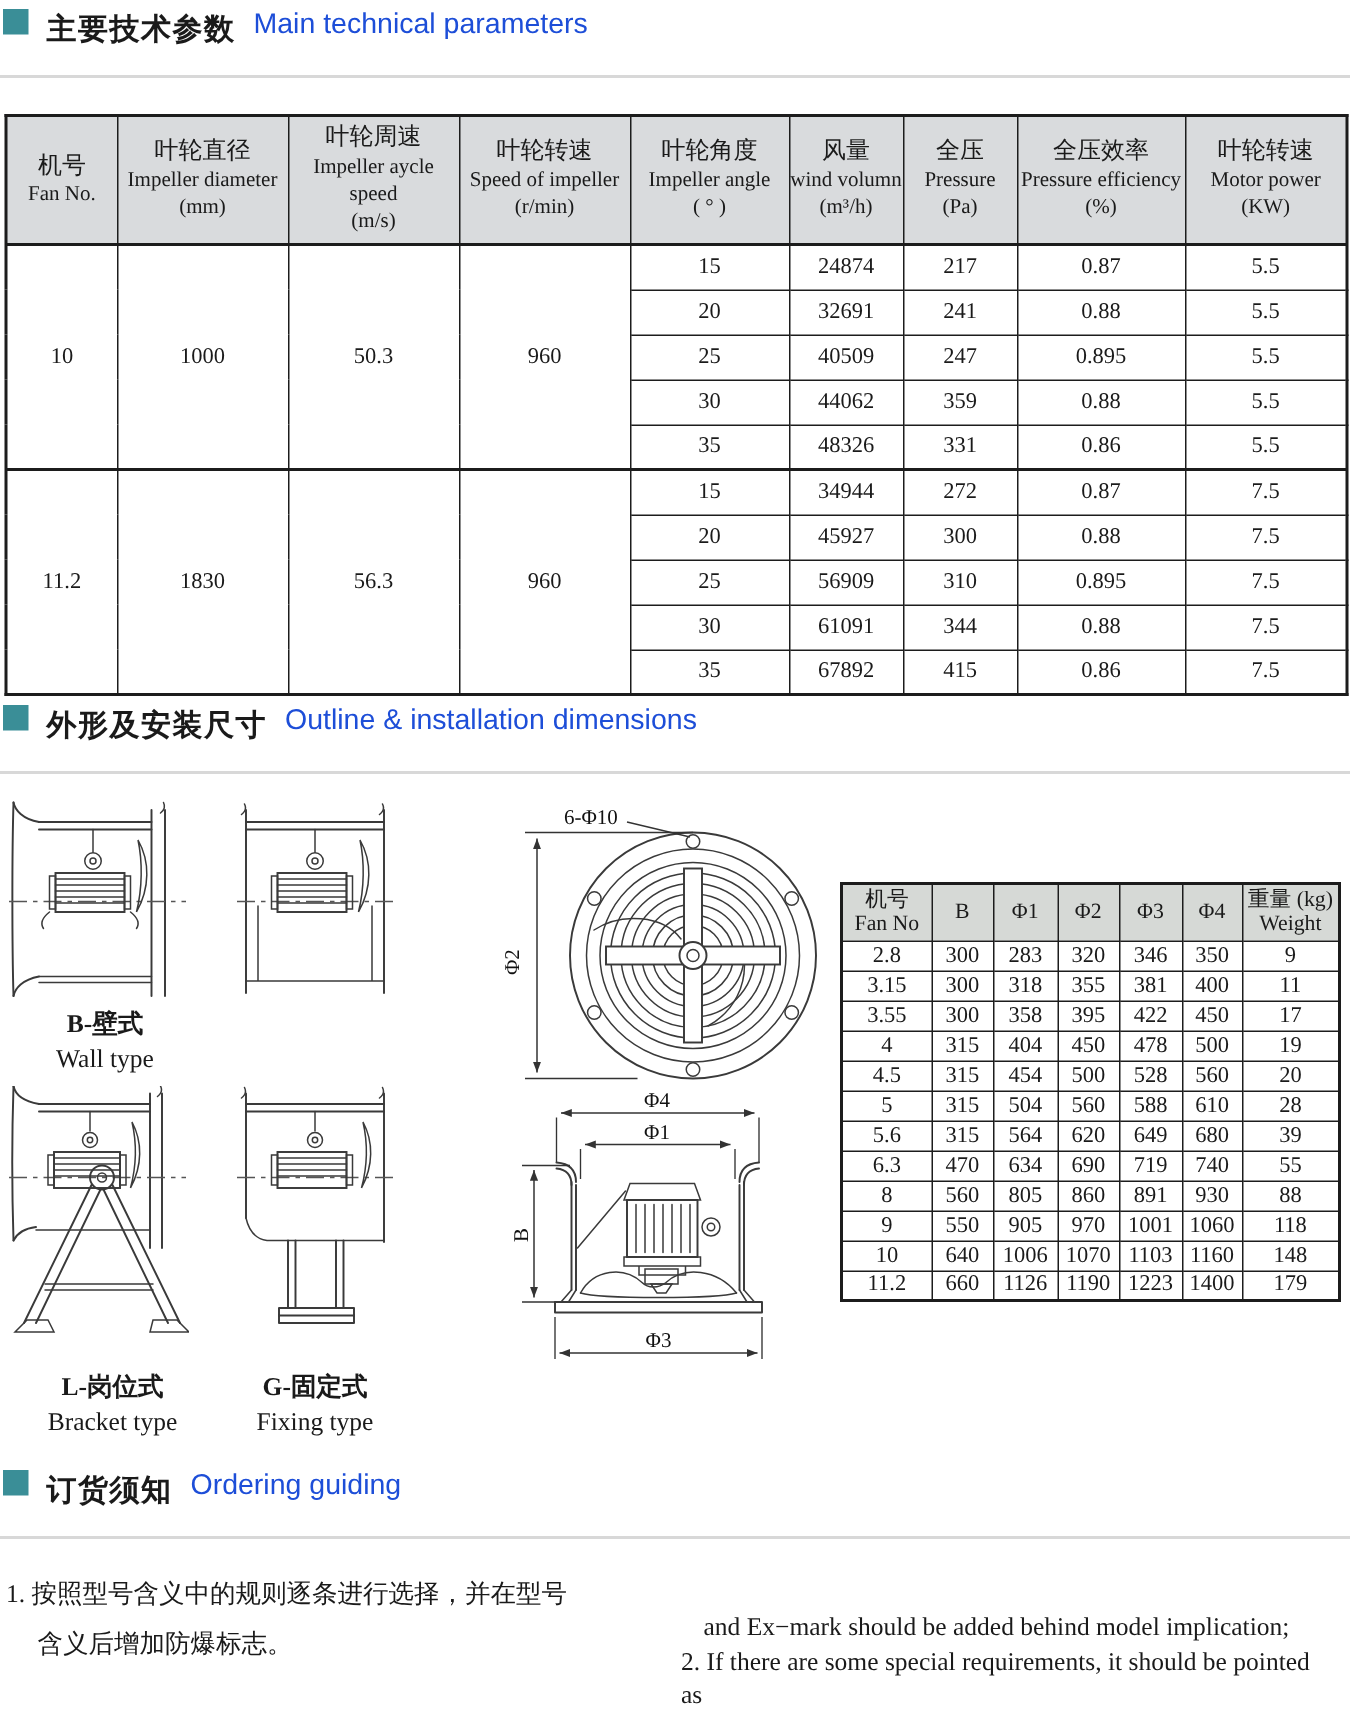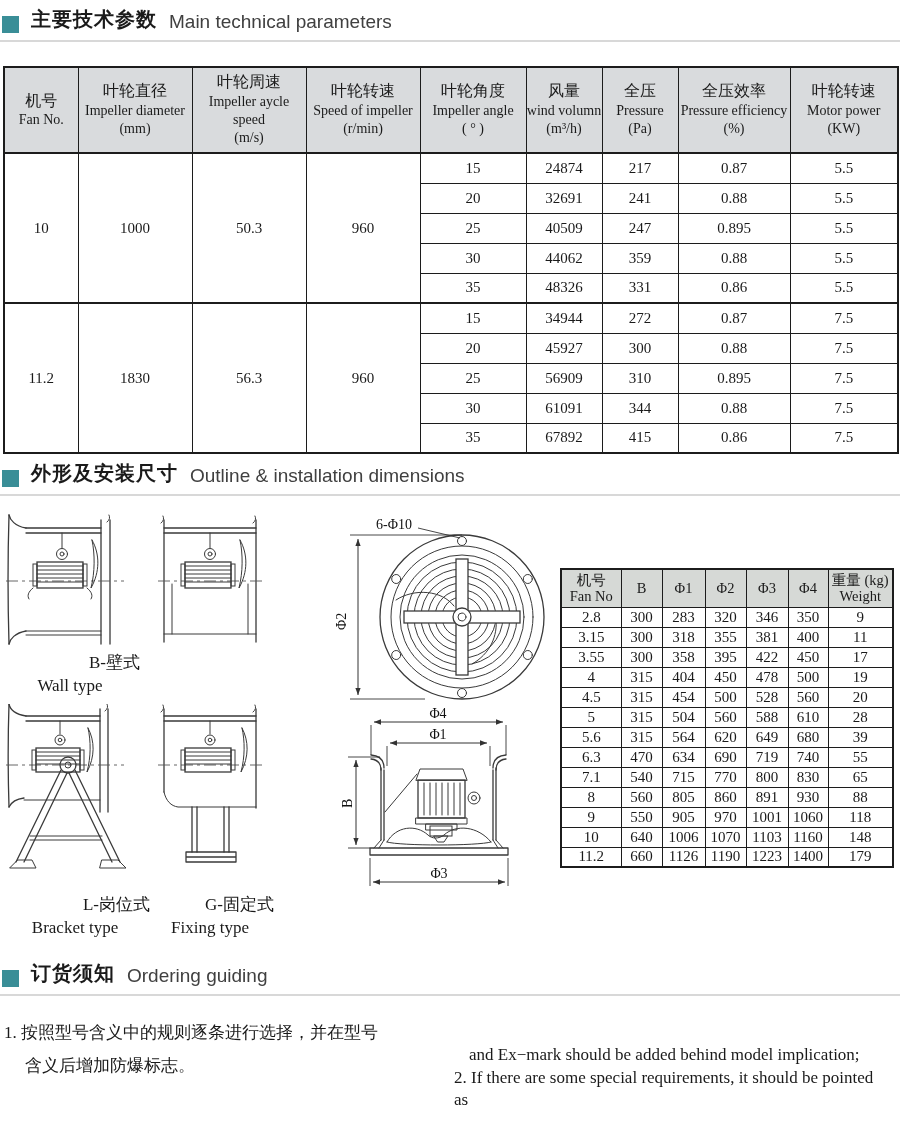--- a/index.html
+++ b/index.html
@@ -10,48 +10,48 @@
     --rule:#d8d8d8;
   }
   *{box-sizing:border-box;}
   html,body{margin:0;padding:0;}
   body{
     width:900px;height:1141px;overflow:hidden;background:#fff;color:#1a1a1a;
     font-family:"Liberation Serif","DejaVu Serif",serif;
   }
   
   .sec-head{
-    display:flex;align-items:flex-end;gap:12px;
-    padding:6px 0 7px 2px;border-bottom:2px solid var(--rule);
+    display:flex;align-items:flex-start;gap:12px;
+    padding:6px 0 17px 2px;border-bottom:2px solid var(--rule);
     font-family:"Liberation Sans","DejaVu Sans",sans-serif;
   }
   .bullet{width:17px;height:17px;background:var(--accent);flex:0 0 auto;}
   .sec-zh{font-size:20px;font-weight:bold;letter-spacing:1px;}
-  .sec-en{font-size:19px;color:#404040;}
+  .sec-en{font-size:19px;color:#1d4ed8;}
   
   table{border-collapse:collapse;}
   .params{width:894px;margin:24px 0 0 3px;table-layout:fixed;border:2px solid var(--border);}
   .params th,.params td{border:1px solid var(--border);text-align:center;padding:0;}
   .params thead{border-bottom:2px solid var(--border);}
   .params thead th{background:var(--table_header_bg);font-weight:normal;height:86px;font-size:14px;line-height:1.3;}
   .params thead .hz{font-size:16px;}
   .params tbody{border-top:2px solid var(--border);}
   .params tbody td{height:30px;font-size:15px;}
   
   .s2{position:relative;height:458px;}
   .s2 svg{position:absolute;}
   .ln{stroke:#3a3a3a;stroke-width:1.3;fill:none;stroke-linecap:round;}
   .thin{stroke-width:1;}
   .fw{fill:#fff;}
   .cl{stroke:#555;stroke-width:.9;stroke-dasharray:12 4 3 4;fill:none;}
   .dim-l{stroke:#333;stroke-width:1;fill:none;marker-start:url(#arr);marker-end:url(#arr);}
   .ext{stroke:#333;stroke-width:.9;fill:none;}
   .dtxt{font:14px "Liberation Serif","DejaVu Serif",serif;fill:#111;}
   .draw-label{position:absolute;text-align:center;font-size:17px;line-height:1.35;}
-  .draw-label .zh{font-weight:normal;text-align:right;}
+  .draw-label .zh{font-weight:bold;}
   
   .dimtab{position:absolute;left:560px;top:72px;width:332px;border:2px solid var(--border);table-layout:fixed;}
   .dimtab th,.dimtab td{border:1px solid var(--border);text-align:center;padding:0;font-size:15px;}
   .dimtab thead th{background:var(--dim_header_bg);font-weight:normal;height:38px;line-height:1.15;font-size:14.5px;}
   .dimtab tbody td{height:20px;}
   
   .notes{display:flex;margin:20px 0 0 4px;}
   .notes-zh{width:450px;font-size:17px;line-height:33px;}
   .notes-en{width:436px;font-size:17px;line-height:22.5px;}
   .nl2-zh{padding-left:21px;}
@@ -474,29 +474,20 @@
         <tr>
           <td>6.3</td>
           <td>470</td>
           <td>634</td>
           <td>690</td>
           <td>719</td>
           <td>740</td>
           <td>55</td>
         </tr>
         <tr>
-          <td>7.1</td>
-          <td>540</td>
-          <td>715</td>
-          <td>770</td>
-          <td>800</td>
-          <td>830</td>
-          <td>65</td>
-        </tr>
-        <tr>
           <td>8</td>
           <td>560</td>
           <td>805</td>
           <td>860</td>
           <td>891</td>
           <td>930</td>
           <td>88</td>
         </tr>
         <tr>
           <td>9</td>

